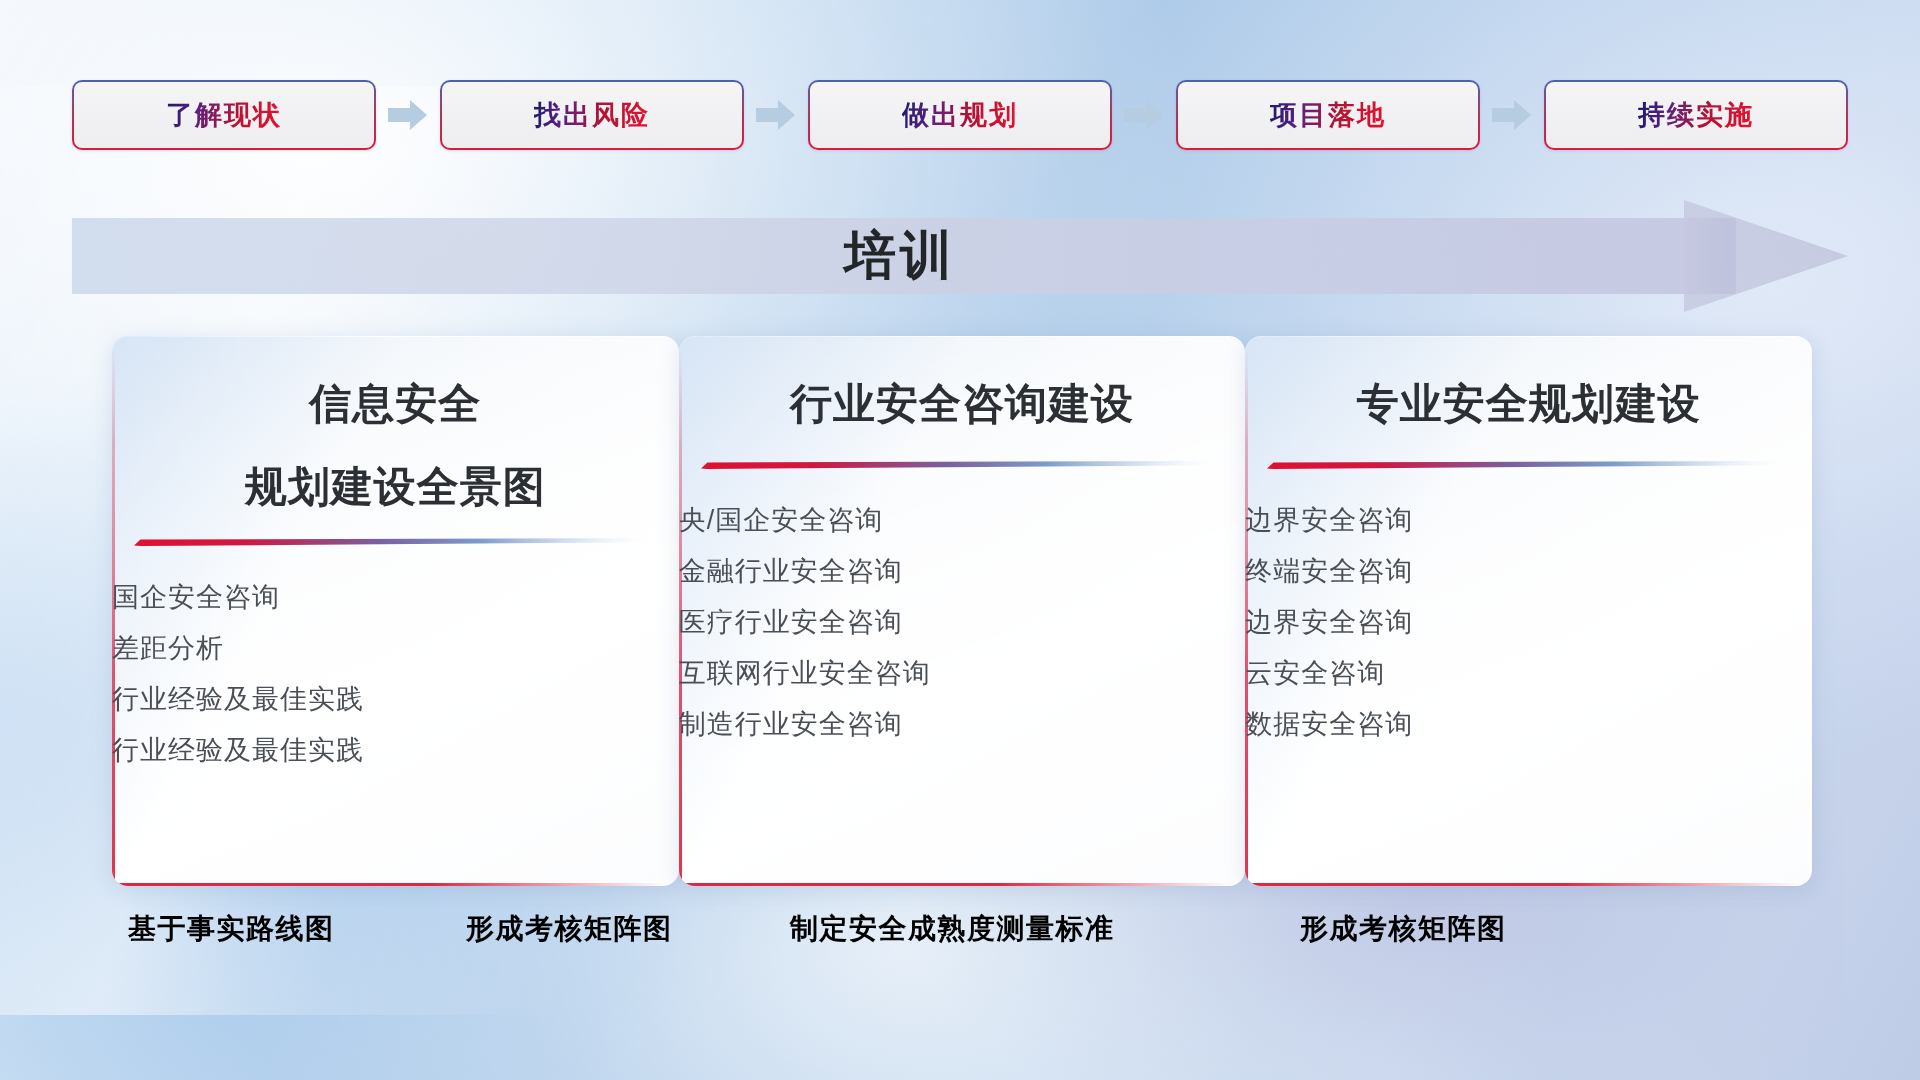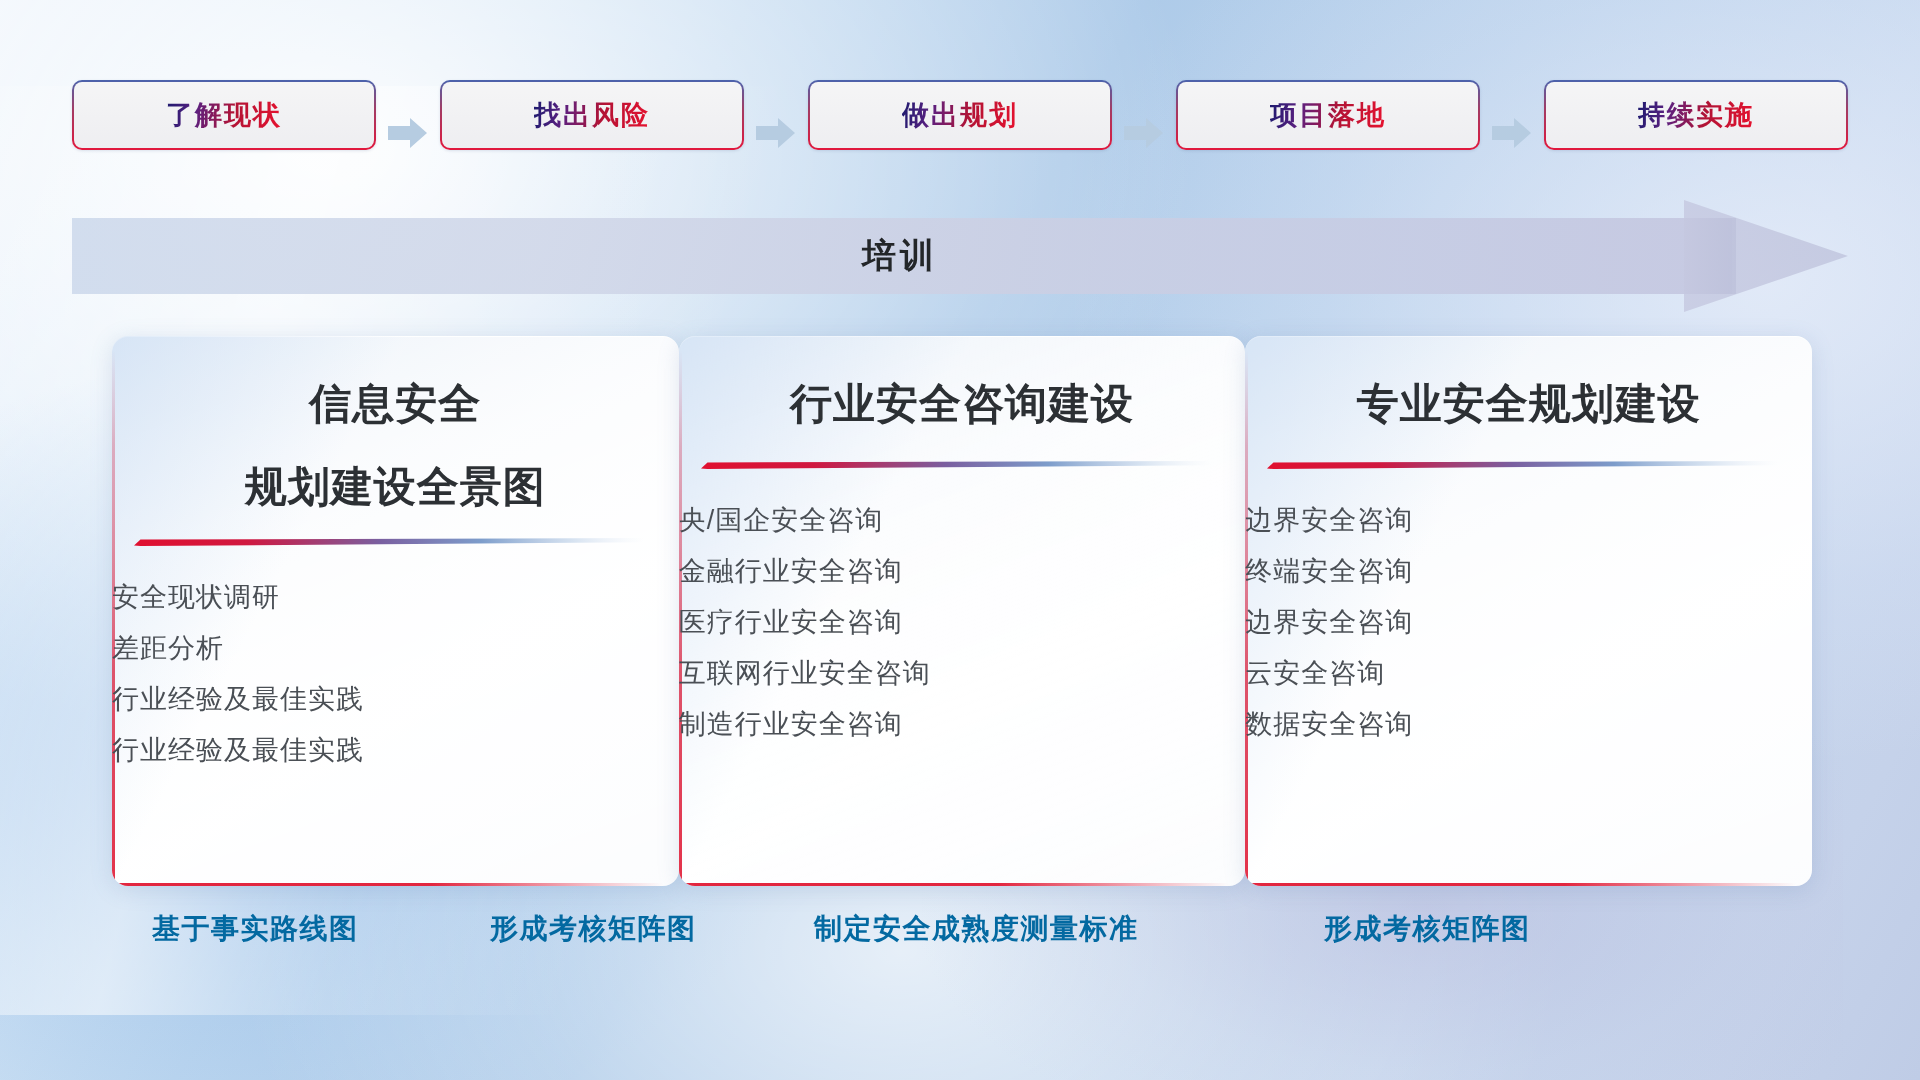--- a/index.html
+++ b/index.html
@@ -48,21 +48,21 @@
   .bg-streak{
     position:absolute; left:-5%; top:8%; width:46%; height:86%;
     background:linear-gradient(104deg, rgba(255,255,255,0) 0%, rgba(255,255,255,.55) 38%, rgba(255,255,255,.18) 58%, rgba(255,255,255,0) 80%);
   }
 
   .stage{ position:absolute; inset:0; }
 
   
   .steps{
     position:absolute; left:72px; top:80px; width:1776px; height:70px;
-    display:flex; align-items:flex-end; justify-content:space-between;
+    display:flex; align-items:center; justify-content:space-between;
   }
   .step-box{
     position:relative;
     width:304px; height:70px;
     border-radius:10px;
     background:linear-gradient(#4b63ad,#a33b63 42%,#e2173c);
     padding:2px;
     box-shadow:0 1px 3px rgba(40,70,120,.14);
   }
   .step-inner{
@@ -84,21 +84,21 @@
   }
 
   
   .banner{
     position:absolute; left:72px; top:200px; width:1776px; height:112px;
   }
   .banner svg{ position:absolute; inset:0; width:100%; height:100%; display:block; }
   .banner-label{
     position:absolute; inset:0;
     display:flex; align-items:center; justify-content:center;
-    font-size:34px; font-weight:700; color:#232629; letter-spacing:4px;
+    font-size:52px; font-weight:700; color:#232629; letter-spacing:4px;
     padding-right:120px;
   }
 
   
   .cards{
     position:absolute; left:112px; top:336px; width:1700px; height:550px;
     display:flex; justify-content:space-between;
   }
   .card{
     position:relative;
@@ -144,23 +144,22 @@
     font-size:27px; color:#4a4f55; line-height:51px; letter-spacing:1px;
     font-weight:400;
   }
 
   
   .footnotes{
     position:absolute; left:0; top:910px; width:1920px; height:70px;
   }
   .footnote{
     position:absolute; top:0;
-    font-size:28px; font-weight:700; color:#0369a1; letter-spacing:1.5px;
+    font-size:28px; font-weight:700; color:#000000; letter-spacing:1.5px;
     white-space:nowrap;
-    margin-left:24px;
   }
 </style>
 </head>
 <body>
 
 <div class="bg-base"></div>
 <div class="bg-glow-a"></div>
 <div class="bg-glow-c"></div>
 <div class="bg-glow-b"></div>
 <div class="bg-glow-d"></div>
@@ -258,21 +257,21 @@
               <stop offset="48%" stop-color="#7a5fa0"></stop>
               <stop offset="68%" stop-color="#7d9dcb"></stop>
               <stop offset="86%" stop-color="#c9d9ec" stop-opacity="0.75"></stop>
               <stop offset="100%" stop-color="#e8eff8" stop-opacity="0"></stop>
             </linearGradient>
           </defs>
           <path d="M0 7.5 L6 1.5 L474 0 L474 4.2 L6 8 Z" fill="url(#div1)"></path>
         </svg>
       </div>
       <ul class="card-list">
-        <li>安全现状调研</li>
+        <li>国企安全咨询</li>
         <li>差距分析</li>
         <li>行业经验及最佳实践</li>
         <li>行业经验及最佳实践</li>
       </ul>
     </div>
 
     <div class="card">
       <div class="card-sheen"></div>
       <div class="card-title">
         <span>行业安全咨询建设</span>

